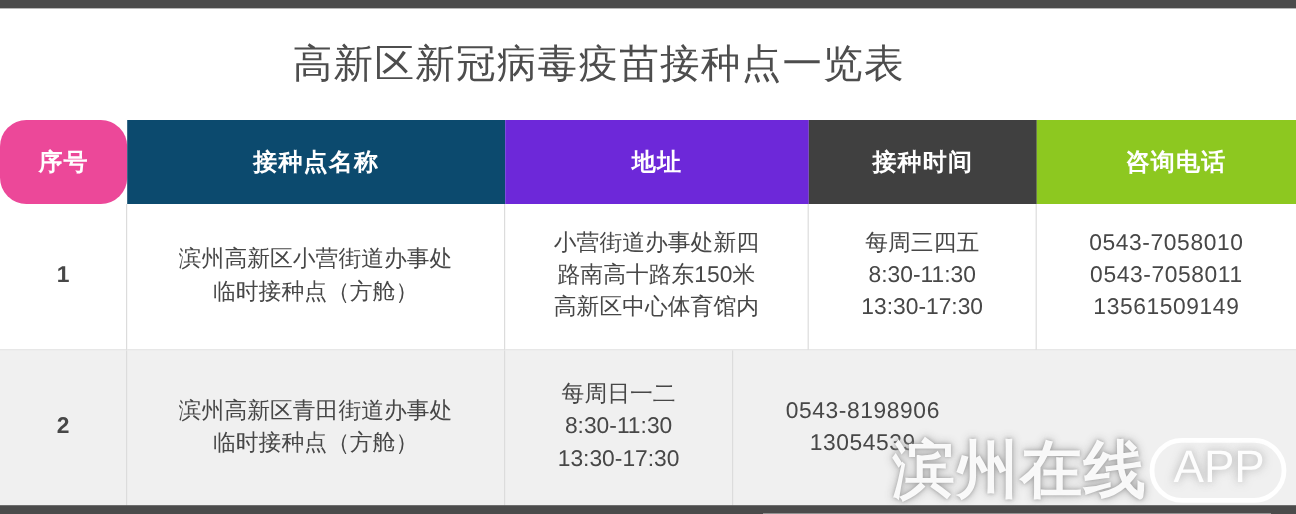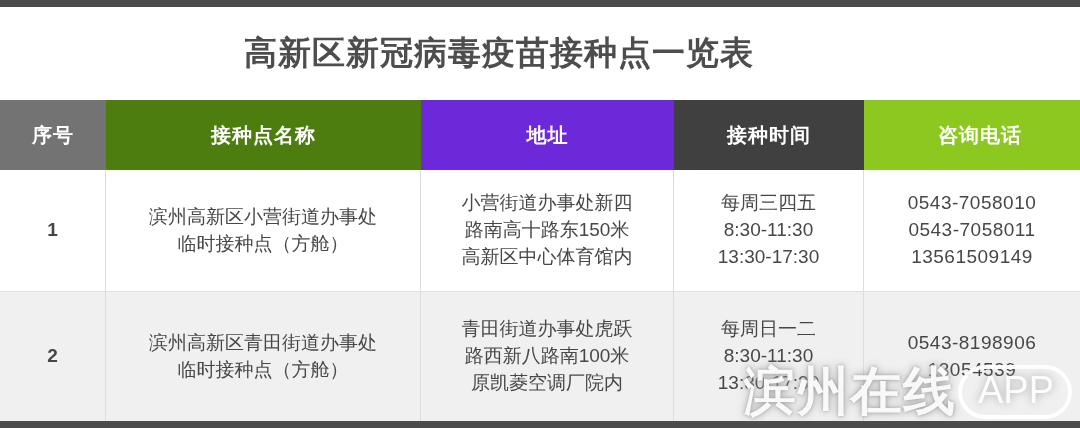--- a/index.html
+++ b/index.html
@@ -39,21 +39,21 @@
   .title {
     position: absolute;
     left: 0;
     top: 7px;
     width: 998px;
     height: 93px;
     display: flex;
     align-items: center;
     justify-content: center;
     font-size: 33px;
-    font-weight: bold;
+    font-weight: normal;
     color: #4d4d4d;
     letter-spacing: 1px;
     white-space: nowrap;
   }
   .table {
     position: absolute;
     left: 0;
     top: 100px;
     width: 1080px;
     height: 321px;
@@ -73,22 +73,22 @@
     letter-spacing: 1px;
     box-sizing: border-box;
     white-space: nowrap;
   }
   .col-0 { width: 106px; }
   .col-1 { width: 315px; }
   .col-2 { width: 253px; }
   .col-3 { width: 190px; }
   .col-4 { width: 216px; padding-left: 16px; }
 
-  .th.col-0 { background: #737373; }
-  .th.col-1 { background: #4d7c0f; }
+  .th.col-0 { background: #ec4899; border-radius: 22px; }
+  .th.col-1 { background: #0c4a6e; }
   .th.col-2 { background: #6d28d9; }
   .th.col-3 { background: #404040; }
   .th.col-4 { background: #8dc820; }
 
   .tbody-row {
     display: flex;
     width: 1080px;
   }
   .row-1 { height: 122px; background: #ffffff; }
   .row-2 { height: 129px; background: #f0f0f0; }
@@ -189,25 +189,20 @@
     </div>
 
     <div class="tbody-row row-2">
       <div class="td col-0">
         <span class="line">2</span>
       </div>
       <div class="td col-1">
         <span class="line">滨州高新区青田街道办事处</span>
         <span class="line">临时接种点（方舱）</span>
       </div>
-      <div class="td col-2">
-        <span class="line">青田街道办事处虎跃</span>
-        <span class="line">路西新八路南100米</span>
-        <span class="line">原凯菱空调厂院内</span>
-      </div>
       <div class="td col-3">
         <span class="line">每周日一二</span>
         <span class="line">8:30-11:30</span>
         <span class="line">13:30-17:30</span>
       </div>
       <div class="td col-4 numeric">
         <span class="line">0543-8198906</span>
         <span class="line">13054539</span>
       </div>
     </div>

